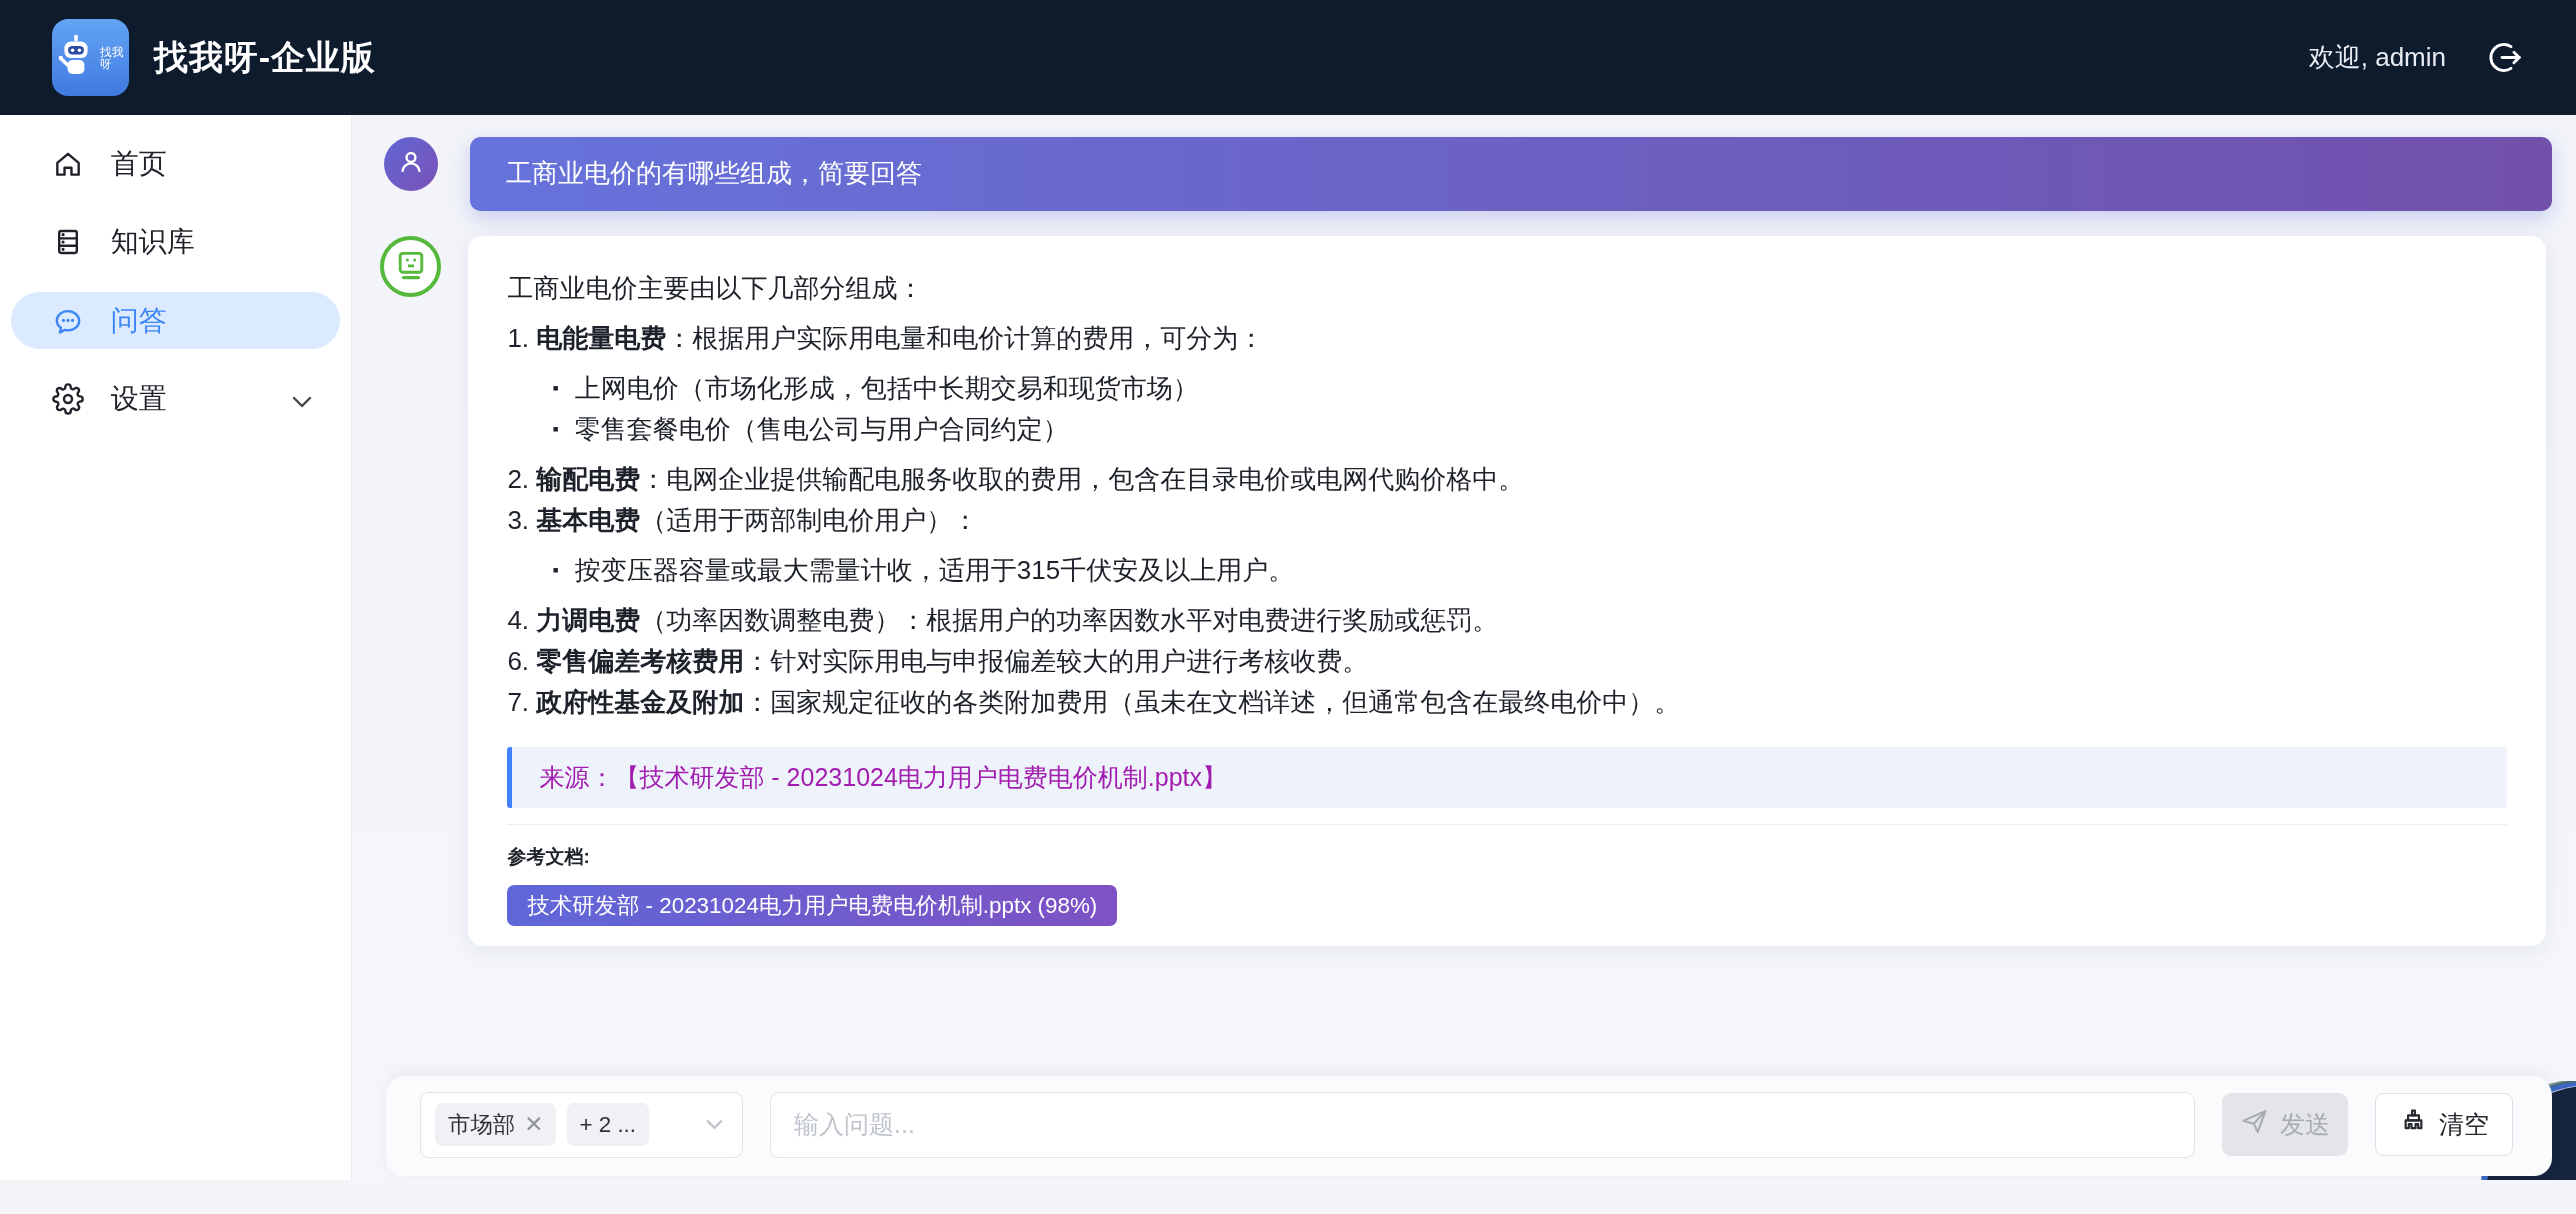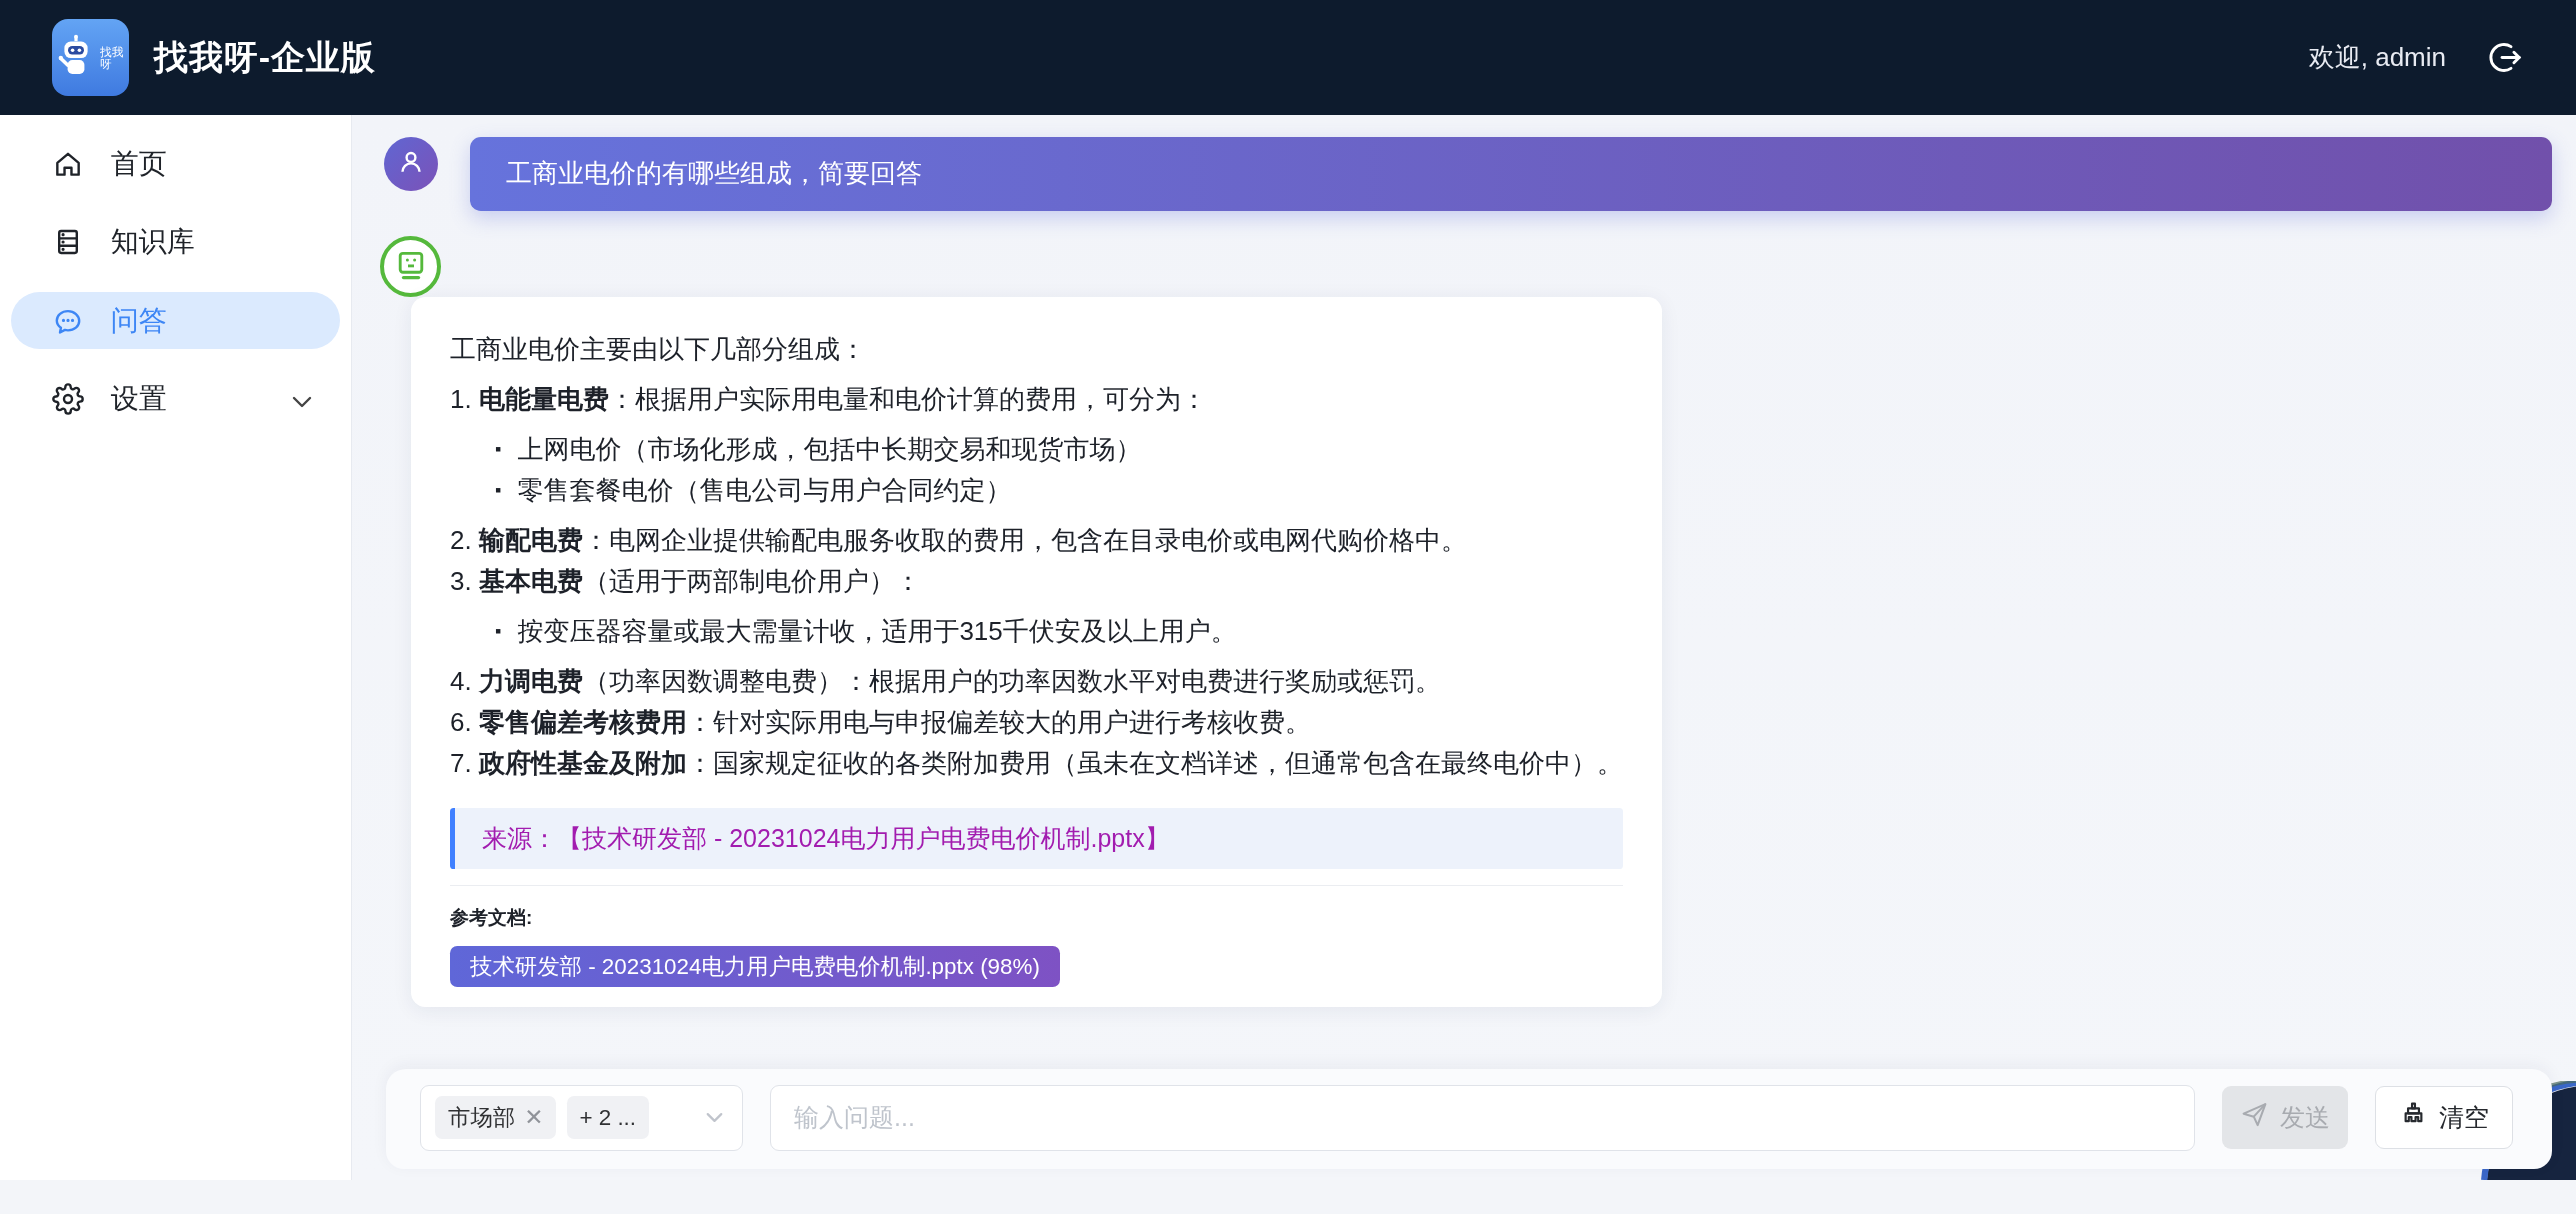--- a/index.html
+++ b/index.html
@@ -33,40 +33,40 @@
   
   .main{flex:1;position:relative;overflow:hidden;background:linear-gradient(180deg,#f2f4f9 0%,#f4f6fa 100%);}
   .chat{padding:21.5px 24px 0 32px;}
   .row{display:flex;align-items:flex-start;justify-content:space-between;}
   .q-avatar{width:54px;height:54px;border-radius:50%;flex:none;
     background:linear-gradient(135deg,#6066d2,#7b52b8);display:flex;align-items:center;justify-content:center;}
   .q-avatar svg{width:32px;height:32px;color:#fff;}
   .q-bubble{flex:1;margin-left:32px;height:74px;border-radius:10.8px;
     background:linear-gradient(90deg,var(--grad-a),var(--grad-b));color:#fff;font-size:26px;
     display:flex;align-items:center;padding:0 36px;box-shadow:0 7.2px 20px rgba(102,115,220,.30);}
-  .row-a{margin-top:25px;flex-direction:column;}
+  .row-a{margin-top:25px;}
   .a-avatar{width:61px;height:61px;margin-left:-3.6px;border-radius:50%;background:#fff;flex:none;
     border:4.5px solid var(--bot-green);display:flex;align-items:center;justify-content:center;}
   .a-avatar svg{width:36px;height:36px;color:var(--bot-green);}
   .a-card{flex:1;margin-left:27px;margin-right:6.3px;background:#fff;border-radius:14.4px;
     box-shadow:0 3.6px 20px rgba(31,45,80,.07);padding:32px 39px 20px;}
   .intro{font-size:26px;line-height:41px;margin-bottom:9px;}
   .num-item{font-size:26px;line-height:41px;}
   .num-item b{font-weight:bold;}
   .subs{margin:9px 0;padding-left:45px;}
   .sub-item{font-size:26px;line-height:41px;display:flex;gap:16px;}
   .sub-item .blt{font-size:18px;line-height:41px;}
   .quote{margin-top:24px;background:var(--quote-bg);border-left:5.4px solid var(--quote-border);
     border-radius:3.6px;padding:13.5px 27px;font-size:25px;line-height:34px;color:#a21caf;}
   .divider{height:0.9px;background:#ebedf1;margin:16px 0 20px;}
   .refs-label{font-size:19px;font-weight:bold;margin-bottom:14.4px;}
   .ref-tag{display:inline-flex;align-items:center;height:41px;padding:0 20px;border-radius:7.2px;
     background:linear-gradient(90deg,var(--tag-grad-a),var(--tag-grad-b));color:#fff;font-size:22.4px;cursor:pointer;}
   
-  .composer{position:absolute;left:34px;right:24px;bottom:11px;height:100px;z-index:1;
+  .composer{position:absolute;left:34px;right:24px;bottom:4px;height:100px;z-index:1;
     background:#fafbfd;border-radius:20px 20px 18px 18px;box-shadow:0 -3.6px 16px rgba(31,45,80,.05);
     display:flex;align-items:center;gap:27px;padding:0 39px 3px 34px;}
   .select-box{width:323px;height:66px;background:#fff;border:1.8px solid #e0e3e9;border-radius:9px;
     display:flex;align-items:center;padding:0 14.4px;gap:10.8px;cursor:pointer;flex:none;}
   .tag{background:#f0f1f4;border-radius:7.2px;height:43px;display:flex;align-items:center;
     padding:0 12.6px;font-size:22.4px;color:#303133;gap:9px;white-space:nowrap;}
   .tag .x{color:#909399;font-size:23px;cursor:pointer;line-height:1;}
   .sel-chev{margin-left:auto;width:27px;height:27px;color:#c0c4cc;}
   .q-input{flex:1;height:66px;background:#fff;border:1.8px solid #e0e3e9;border-radius:9px;
     font-size:25px;padding:0 23px;color:#333;outline:none;font-family:inherit;}

